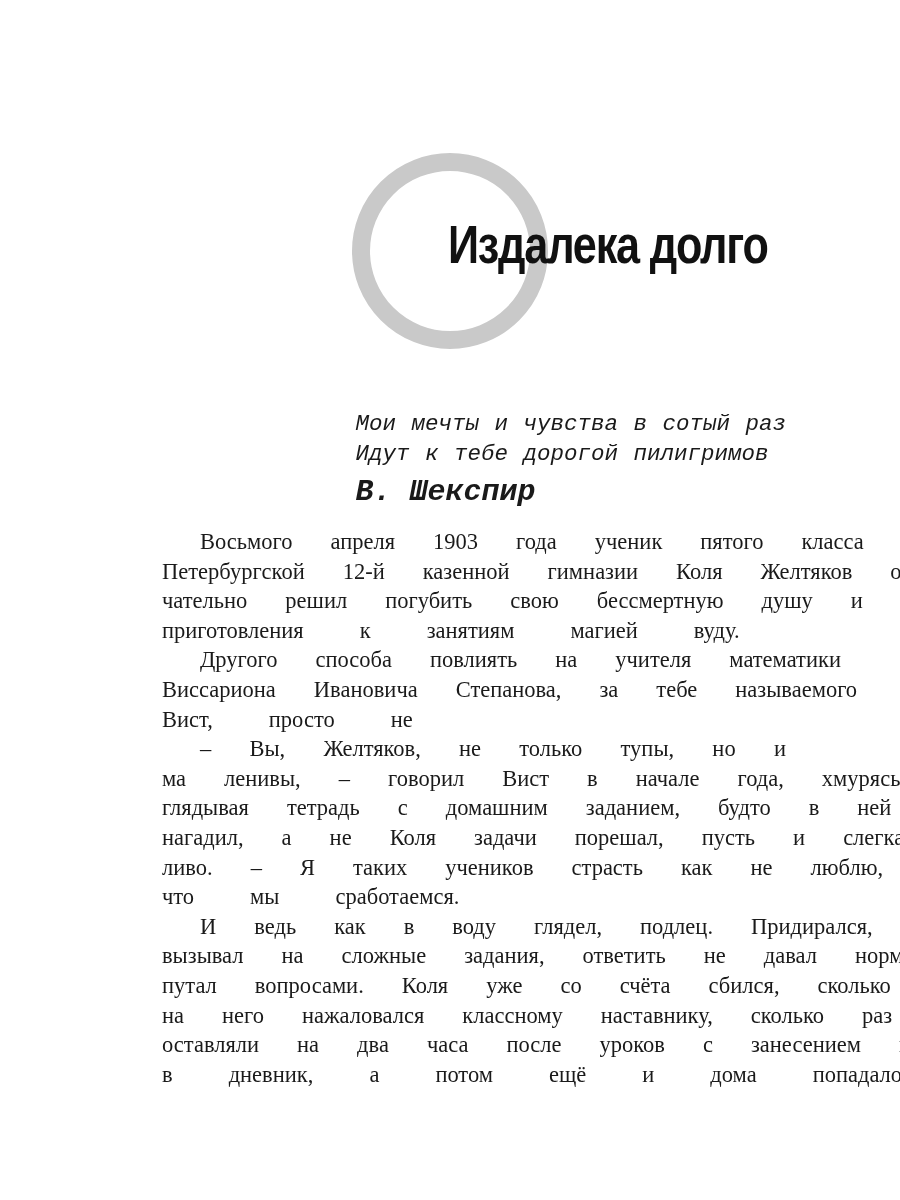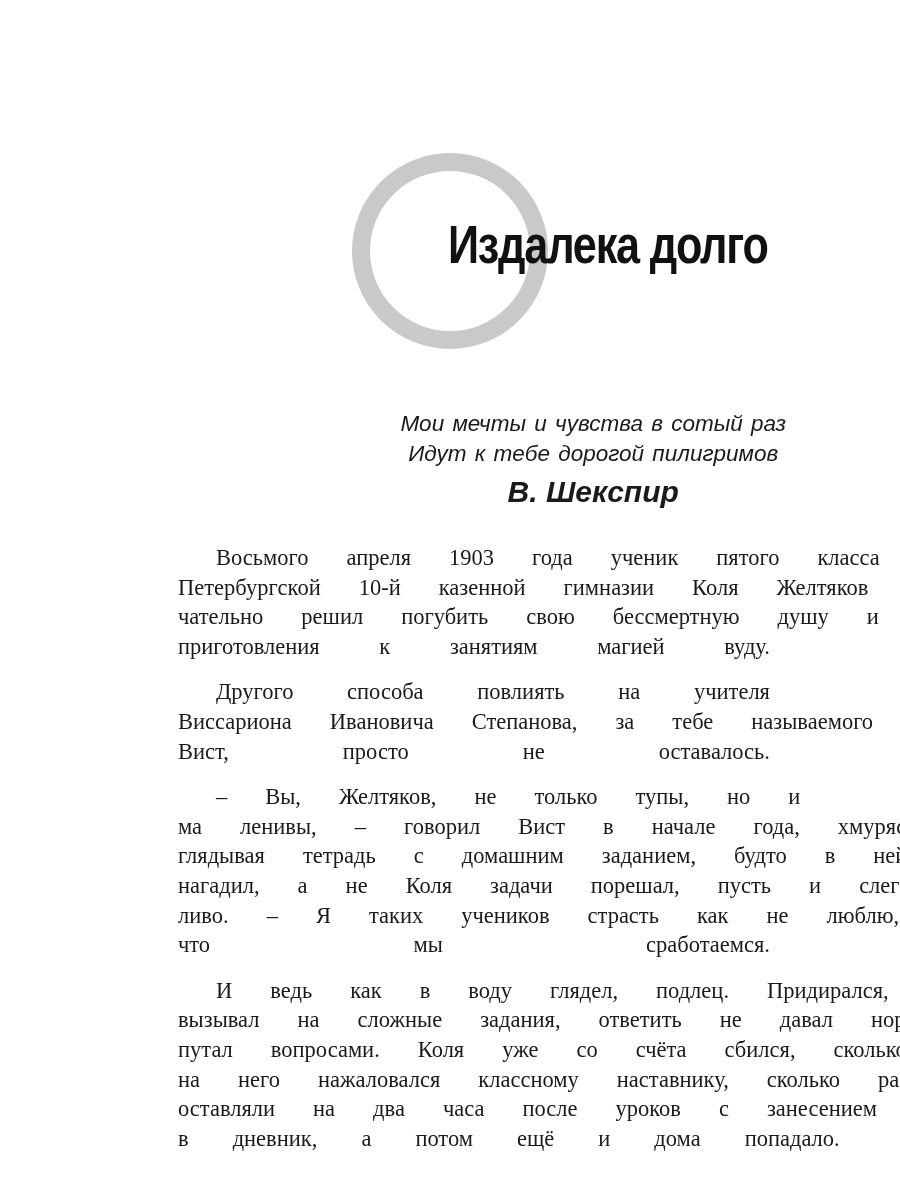--- a/index.html
+++ b/index.html
@@ -36,22 +36,22 @@
       letter-spacing: -1.5px;
       color: #111111;
       transform: scaleX(0.80);
       transform-origin: left top;
       white-space: nowrap;
     }
     .epigraph {
       position: absolute;
       right: 114px;
       top: 409px;
-      text-align: center;
-      font-family: Liberation Sans, sans-serif;
+      text-align: left;
+      font-family: Liberation Mono, monospace;
       font-size: 22.5px;
       line-height: 30px;
       color: #1a1a1a;
     }
     .epigraph-line {
       display: block;
       font-style: italic;
       word-spacing: 2px;
     }
     .epigraph-author {
@@ -65,37 +65,37 @@
       position: absolute;
       left: 124px;
       top: 527px;
       width: 662px;
       font-family: "Liberation Serif", serif;
       font-size: 22.5px;
       line-height: 29.6px;
       color: #1a1a1a;
     }
     .para {
-      margin: 16px;
+      margin: 0;
       text-indent: 38px;
       text-align: justify;
       text-align-last: left;
       hyphens: manual;
     }
     .fitline {
       display: flex;
       justify-content: space-between;
       white-space: nowrap;
     }
     .fitline.first {
       padding-left: 38px;
     }
     .fitline.last {
-      justify-content: space-between;
-      gap: 6px;
+      justify-content: flex-start;
+      gap: 18px;
     }
   </style>
 </head>
 <body>
 
 <div class="chapter-ring" style="border-color: rgb(201, 201, 201);"></div>
 <h1 class="chapter-title">Издалека долго</h1>
 
 <div class="epigraph">
   <span class="epigraph-line">Мои мечты и чувства в сотый раз</span>
@@ -110,21 +110,21 @@
         <span>апреля</span>
         <span>1903</span>
         <span>года</span>
         <span>ученик</span>
         <span>пятого</span>
         <span>класса</span>
         <span>Санкт-</span>
       </div>
     <div class="fitline">
         <span>Петербургской</span>
-        <span>10-й</span>
+        <span>12-й</span>
         <span>казенной</span>
         <span>гимназии</span>
         <span>Коля</span>
         <span>Желтяков</span>
         <span>окон-</span>
       </div>
     <div class="fitline">
         <span>чательно</span>
         <span>решил</span>
         <span>погубить</span>
@@ -142,34 +142,34 @@
         <span>вуду.</span>
       </div>
   </div>
   <div class="para">
     <div class="fitline first">
         <span>Другого</span>
         <span>способа</span>
         <span>повлиять</span>
         <span>на</span>
         <span>учителя</span>
+        <span>математики</span>
       </div>
     <div class="fitline">
         <span>Виссариона</span>
         <span>Ивановича</span>
         <span>Степанова,</span>
         <span>за</span>
         <span>тебе</span>
         <span>называемого</span>
       </div>
     <div class="fitline last">
         <span>Вист,</span>
         <span>просто</span>
         <span>не</span>
-        <span>оставалось.</span>
       </div>
   </div>
   <div class="para">
     <div class="fitline first">
         <span>–</span>
         <span>Вы,</span>
         <span>Желтяков,</span>
         <span>не</span>
         <span>только</span>
         <span>тупы,</span>

